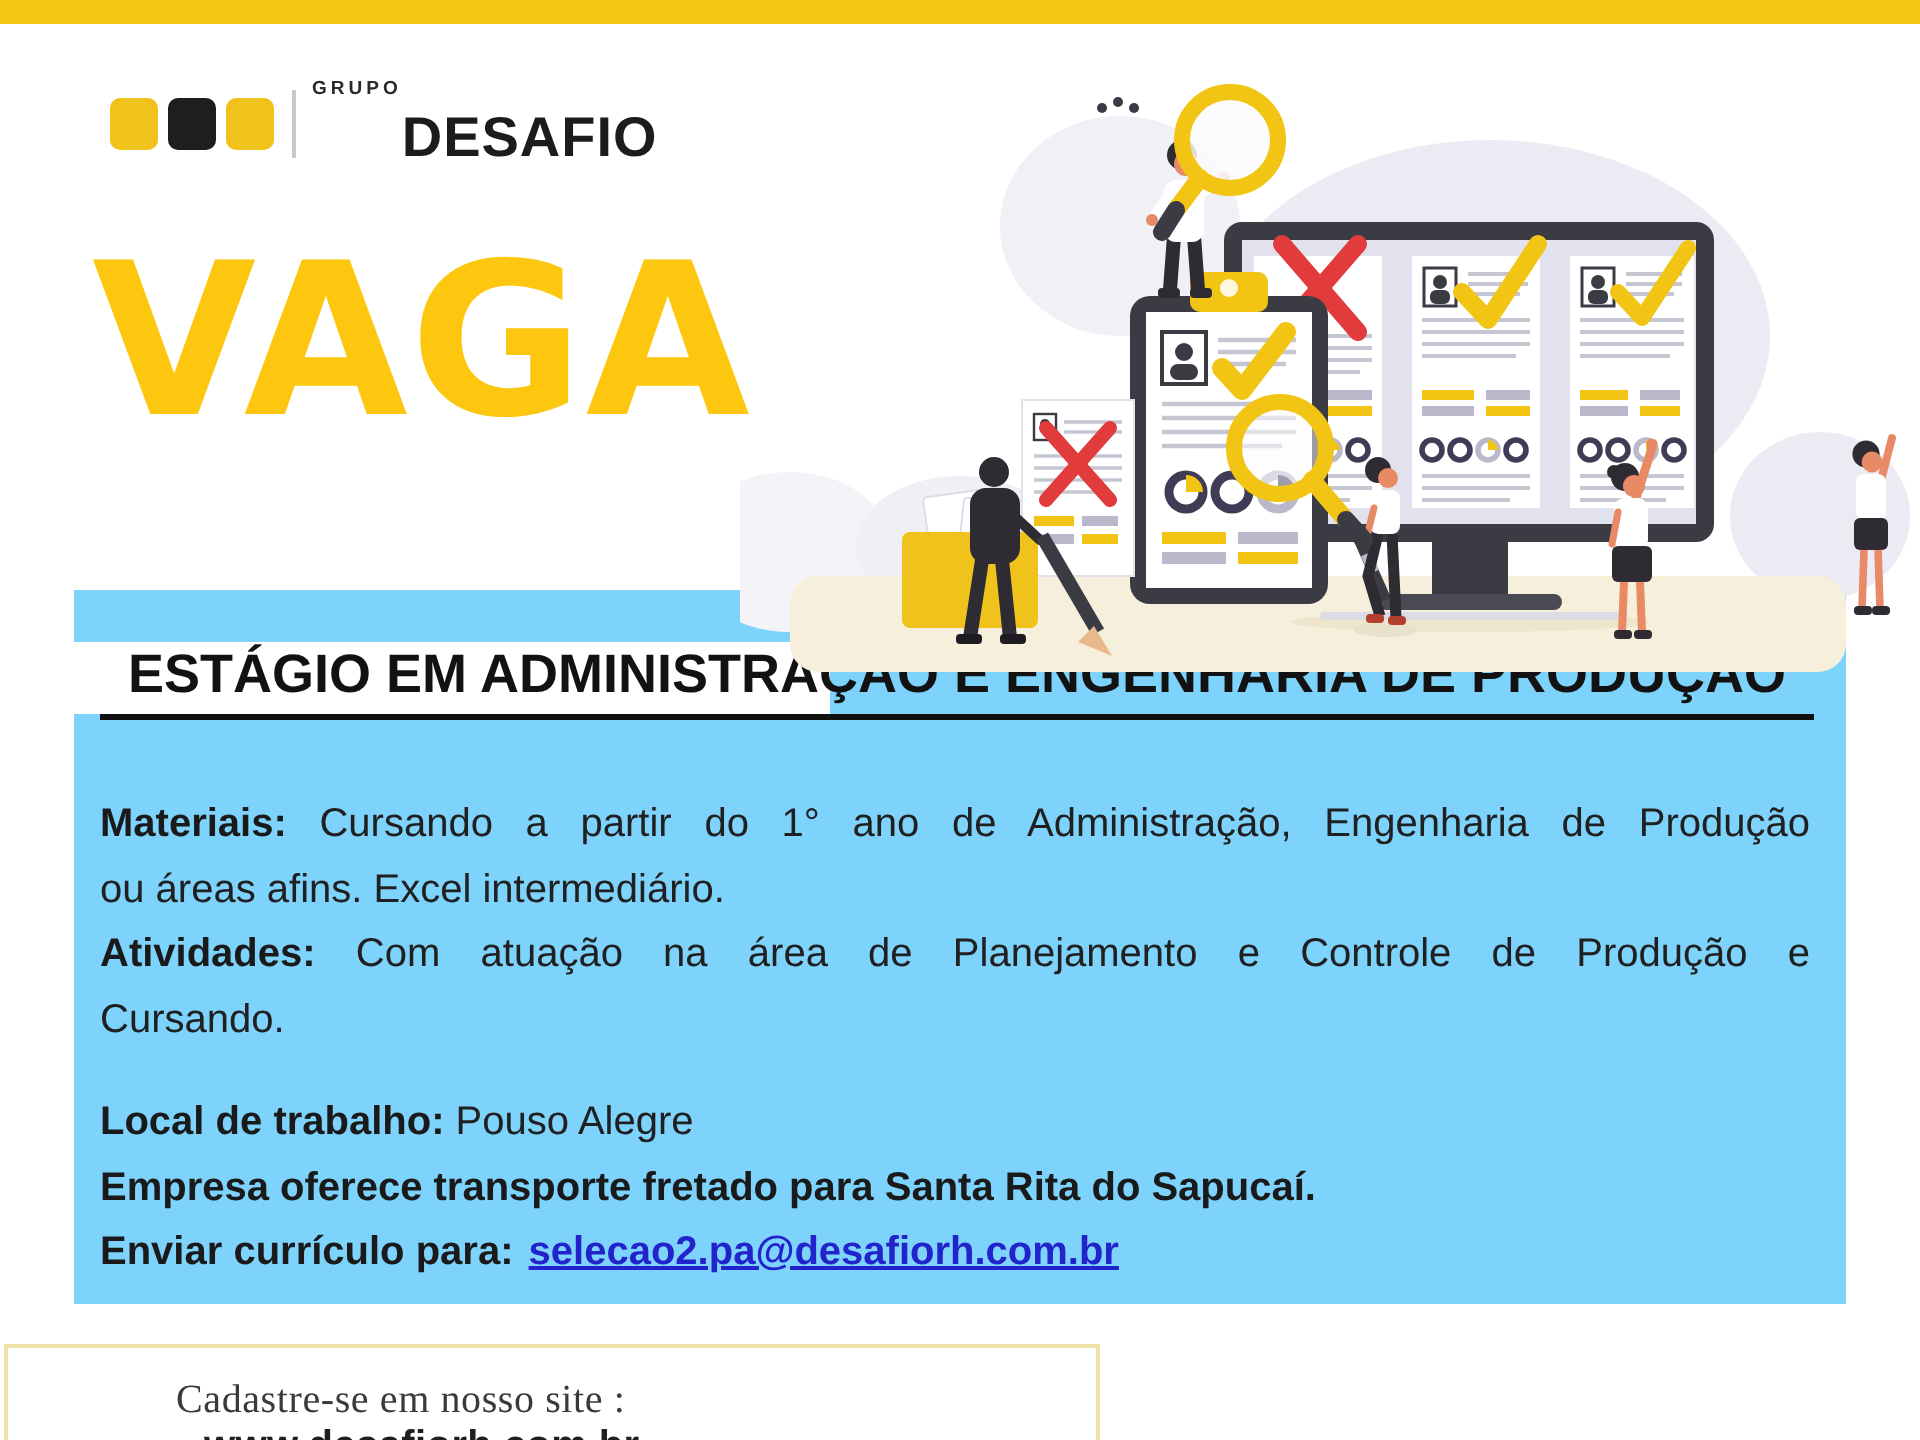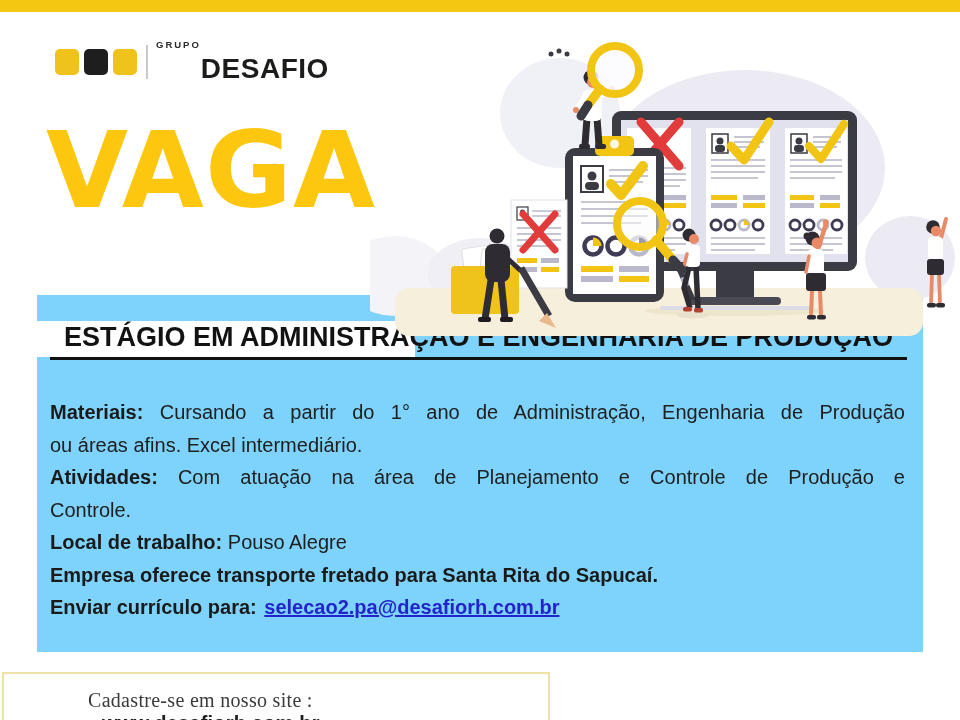--- a/index.html
+++ b/index.html
@@ -31,21 +31,21 @@
   .panel{position:absolute;left:37px;top:295px;width:886px;height:357px;background:#7dd3fc;z-index:1;
          padding:0;box-sizing:border-box;}
   .title-highlight{position:absolute;left:0;top:26px;width:378px;height:36px;background:#FFFFFF;}
   .job-title{position:relative;margin:27px 16px 0 13px;padding-bottom:4px;
              font-size:27px;font-weight:700;color:#121212;text-align:center;letter-spacing:0;
              border-bottom:3px solid #111;white-space:nowrap;}
   .body-text{position:relative;margin:36px 16px 0 13px;width:855px;}
   .line{margin:0;font-size:20px;line-height:32.5px;color:#202020;}
   .line b{font-weight:700;color:#1A1A1A;}
   .just{text-align:justify;text-align-last:justify;}
-  .gap-a{}
+  .gap-a{margin-top:19px;}
   .gap-b{}
   .bold-all{font-weight:700;color:#1A1A1A;}
   .email{color:#2323CC;font-weight:700;text-decoration:underline;cursor:pointer;margin-left:2px;}
 
   
   .footer-box{position:absolute;left:2px;top:672px;width:548px;height:60px;background:#fff;
               border:2px solid #EEE2A4;box-sizing:border-box;padding:15px 0 0 84px;z-index:3;}
   .register{font-size:20px;color:#3A3A3A;letter-spacing:.3px;font-family:Liberation Serif, serif;}
   .site{font-size:20px;font-weight:700;color:#1F1F1F;margin-left:14px;letter-spacing:.2px;}
 </style>
@@ -330,21 +330,21 @@
     </svg>
   </div>
 
   <section class="panel">
     <div class="title-highlight"></div>
     <h2 class="job-title">ESTÁGIO EM ADMINISTRAÇÃO E ENGENHARIA DE PRODUÇÃO</h2>
     <div class="body-text">
       <p class="line just"><b>Materiais:</b><span> Cursando a partir do 1° ano de Administração, Engenharia de Produção</span></p>
       <p class="line"><span>ou áreas afins. Excel intermediário.</span></p>
       <p class="line just"><b>Atividades:</b><span> Com atuação na área de Planejamento e Controle de Produção e</span></p>
-      <p class="line"><span>Controle.</span></p>
+      <p class="line"><span>Cursando.</span></p>
       <p class="line gap-a"><b>Local de trabalho:</b><span> Pouso Alegre</span></p>
       <p class="line bold-all">Empresa oferece transporte fretado para Santa Rita do Sapucaí.</p>
       <p class="line gap-b"><b>Enviar currículo para: </b><a class="email">selecao2.pa@desafiorh.com.br</a></p>
     </div>
   </section>
 
   <div class="footer-box">
     <span class="register">Cadastre-se em nosso site :</span>
     <span class="site">www.desafiorh.com.br</span>
   </div>

